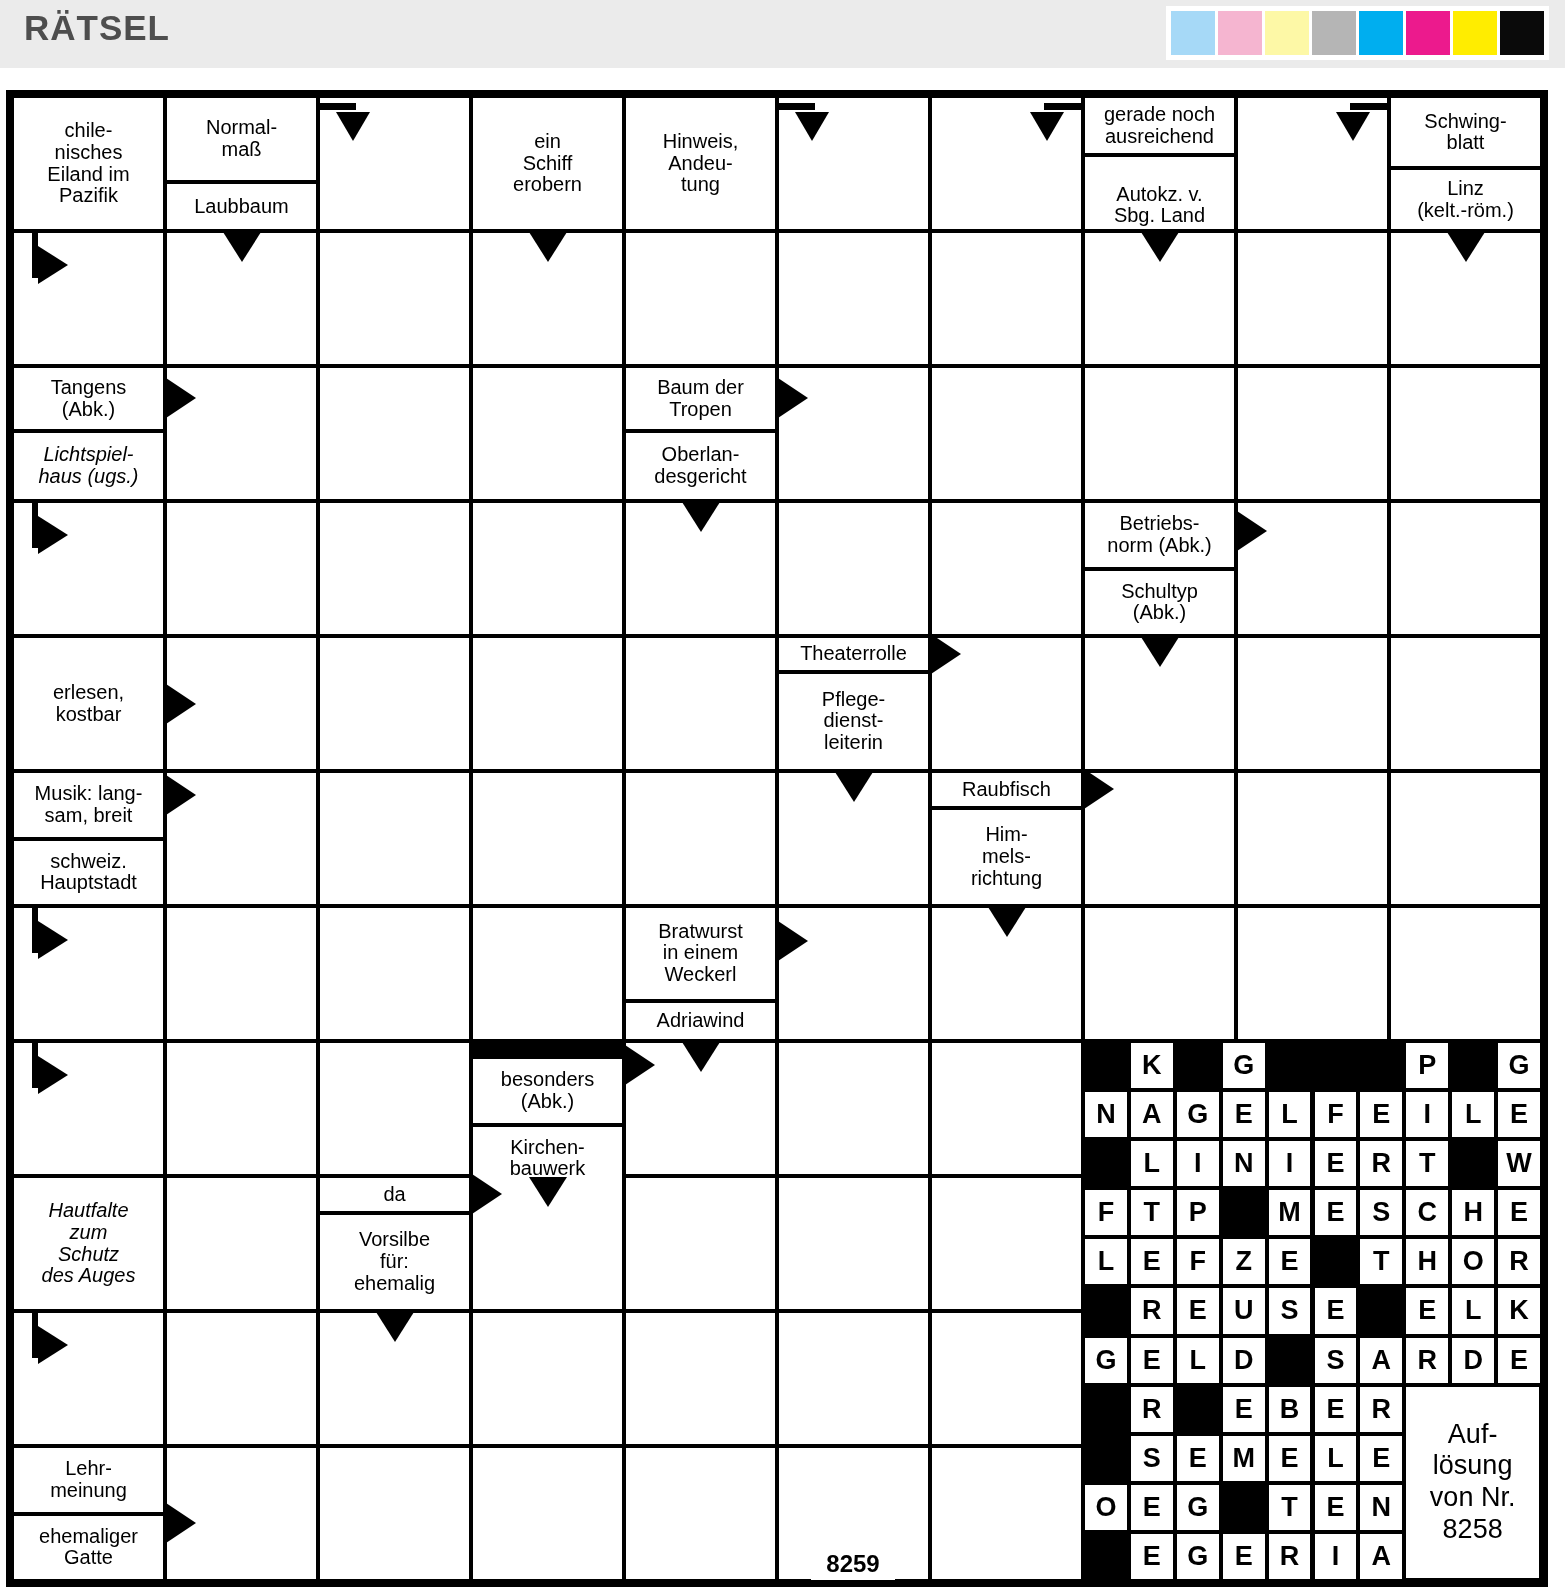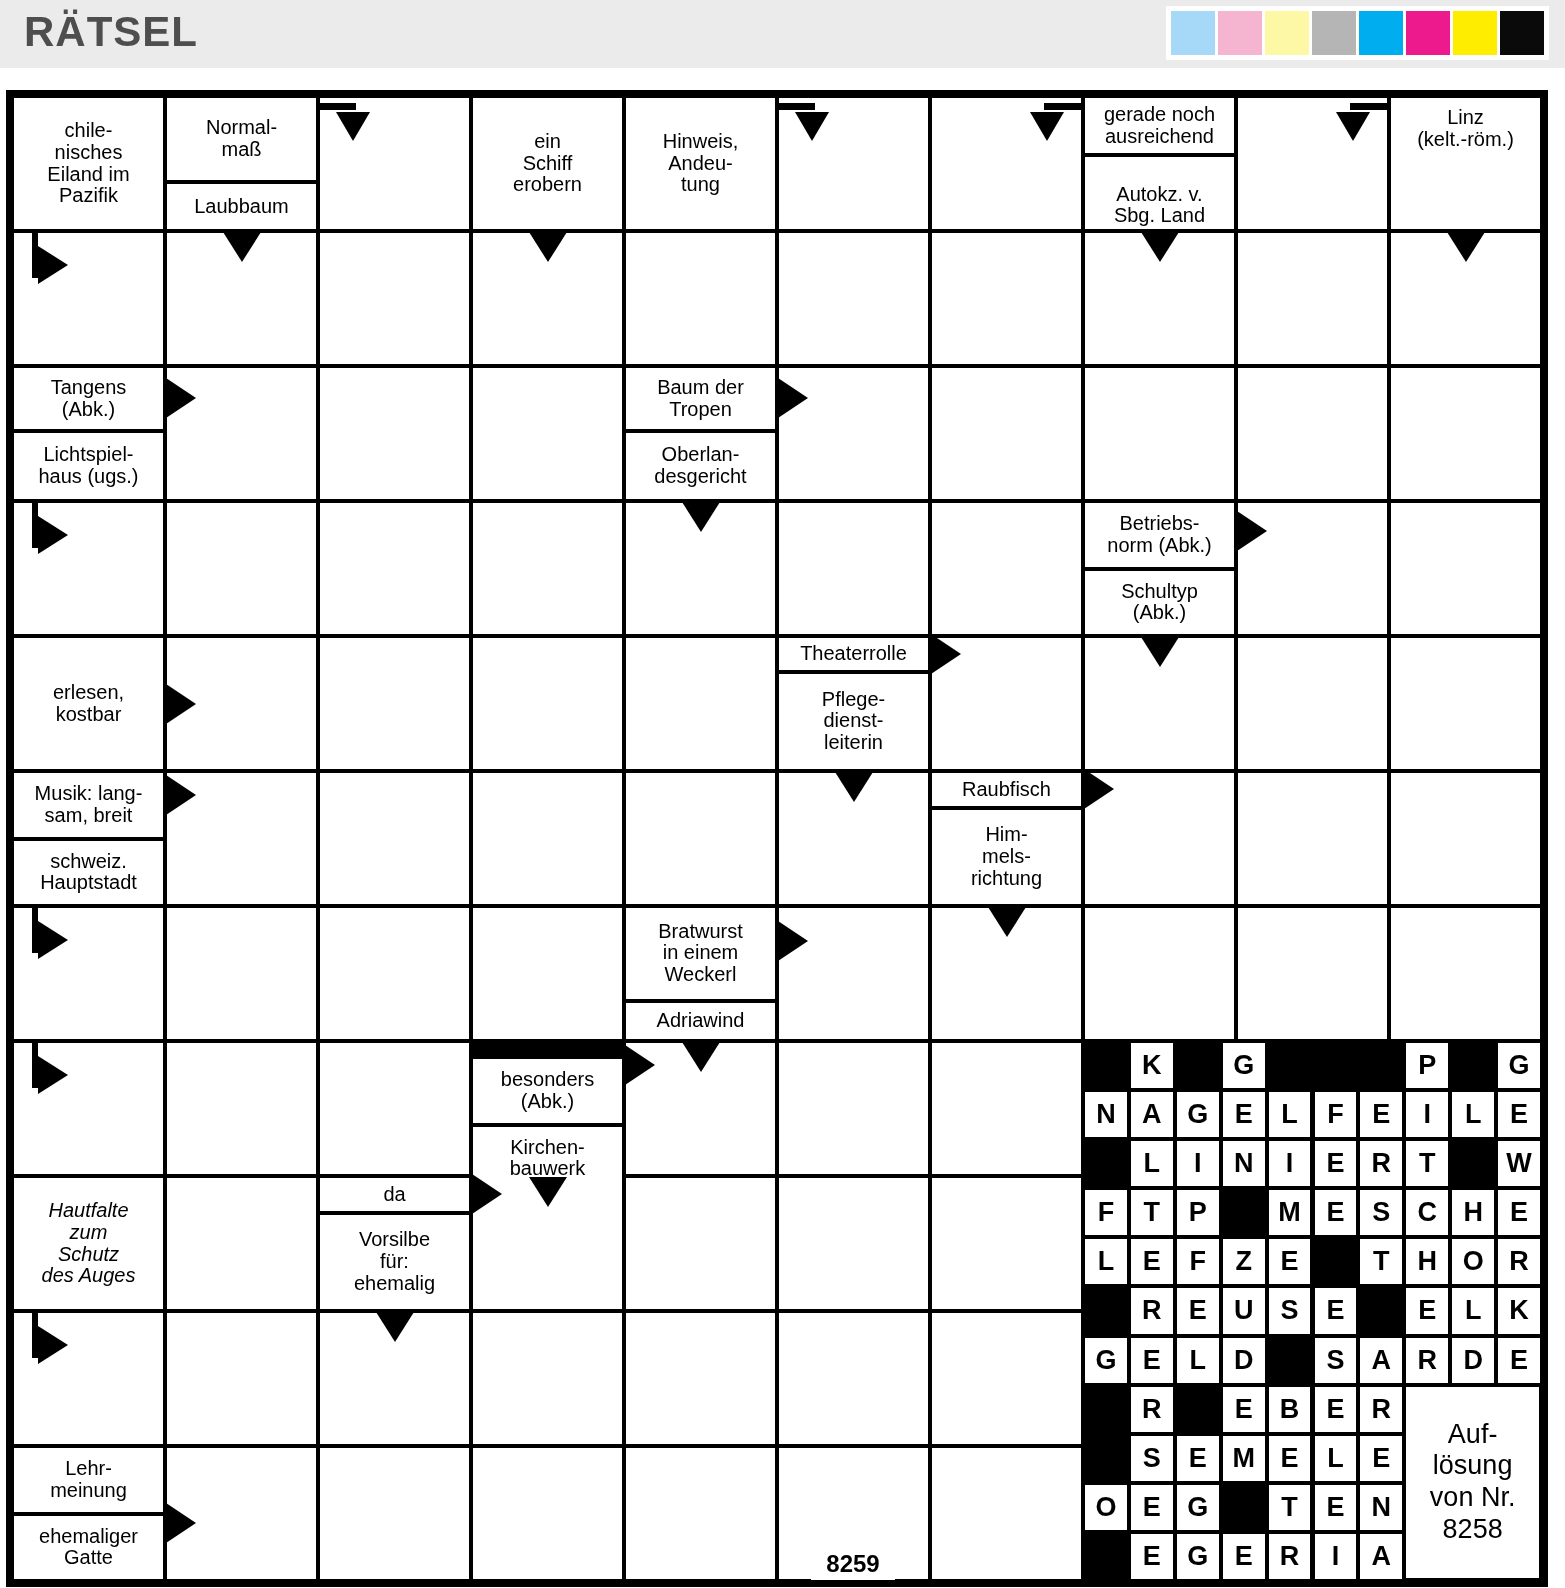--- a/index.html
+++ b/index.html
@@ -1,19 +1,19 @@
 <!DOCTYPE html>
 <html><head>
 <meta charset="utf-8">
 <style>
   *{margin:0;padding:0;box-sizing:border-box;}
   html,body{background:#fff;}
   body{width:1565px;height:1588px;position:relative;overflow:hidden;font-family:"Liberation Sans",sans-serif;color:#000;}
   .header-band{position:absolute;left:0;top:0;width:1565px;height:68px;background:#ebebeb;}
-  .page-title{position:absolute;left:24px;top:8px;font-size:42px;font-weight:bold;color:#4e4e4e;letter-spacing:1px;}
+  .page-title{position:absolute;left:24px;top:8px;font-size:35px;font-weight:bold;color:#4e4e4e;letter-spacing:1px;}
   .colorbar{position:absolute;right:16px;top:6px;height:54px;background:#fff;padding:5px;display:flex;gap:3px;}
   .swatch{width:44px;height:44px;}
   #grid{position:absolute;left:6px;top:90px;width:1542px;height:1497px;border:6px solid #000;background:#000;}
   .cell{position:absolute;width:149px;height:131px;background:#fff;}
   .cell.clue{display:flex;flex-direction:column;}
   .sec{display:flex;align-items:center;justify-content:center;text-align:center;font-size:20px;line-height:1.08;white-space:pre-line;padding:1px 2px;}
   .sec.divided{border-bottom:4px solid #000;}
   .ar{position:absolute;z-index:4;line-height:0;}
   .ar-down{position:absolute;z-index:4;width:0;height:0;border-left:19px solid transparent;border-right:19px solid transparent;border-top:30px solid #000;}
   .ar-right{position:absolute;z-index:4;width:0;height:0;border-top:20px solid transparent;border-bottom:20px solid transparent;border-left:30px solid #000;}
@@ -65,37 +65,39 @@
     <div class="cell" style="left: 767px; top: 2px;"></div>
     <div class="cell" style="left: 920px; top: 2px;"></div>
     <div class="cell clue" style="left: 1073px; top: 2px; gap: 24px;">
       <div class="sec divided" style="flex: 0.54 1 0%;">gerade noch
 ausreichend</div>
       <div class="sec" style="flex: 0.46 1 0%;">Autokz. v.
 Sbg. Land</div>
     </div>
     <div class="cell" style="left: 1226px; top: 2px;"></div>
     <div class="cell clue" style="left: 1379px; top: 2px;">
+      <div class="sec divided" style="flex: 0.54 1 0%;">Schwing-
+blatt</div>
       <div class="sec" style="flex: 0.46 1 0%;">Linz
 (kelt.-röm.)</div>
     </div>
     <div class="cell" style="left: 2px; top: 137px;"></div>
     <div class="cell" style="left: 155px; top: 137px;"></div>
     <div class="cell" style="left: 308px; top: 137px;"></div>
     <div class="cell" style="left: 461px; top: 137px;"></div>
     <div class="cell" style="left: 614px; top: 137px;"></div>
     <div class="cell" style="left: 767px; top: 137px;"></div>
     <div class="cell" style="left: 920px; top: 137px;"></div>
     <div class="cell" style="left: 1073px; top: 137px;"></div>
     <div class="cell" style="left: 1226px; top: 137px;"></div>
     <div class="cell" style="left: 1379px; top: 137px;"></div>
     <div class="cell clue" style="left: 2px; top: 272px;">
       <div class="sec divided" style="flex: 0.48 1 0%;">Tangens
 (Abk.)</div>
-      <div class="sec" style="flex: 0.52 1 0%;">Lichtspiel-
+      <div class="sec" style="flex: 0.52 1 0%; font-style: italic;">Lichtspiel-
 haus (ugs.)</div>
     </div>
     <div class="cell" style="left: 155px; top: 272px;"></div>
     <div class="cell" style="left: 308px; top: 272px;"></div>
     <div class="cell" style="left: 461px; top: 272px;"></div>
     <div class="cell clue" style="left: 614px; top: 272px;">
       <div class="sec divided" style="flex: 0.48 1 0%; text-align: center;">Baum der
 Tropen</div>
       <div class="sec" style="flex: 0.52 1 0%;">Oberlan-
 desgericht</div>

